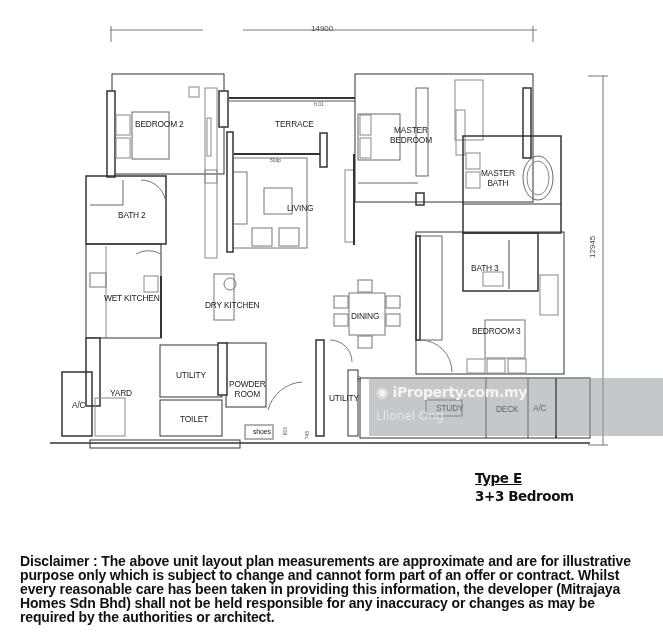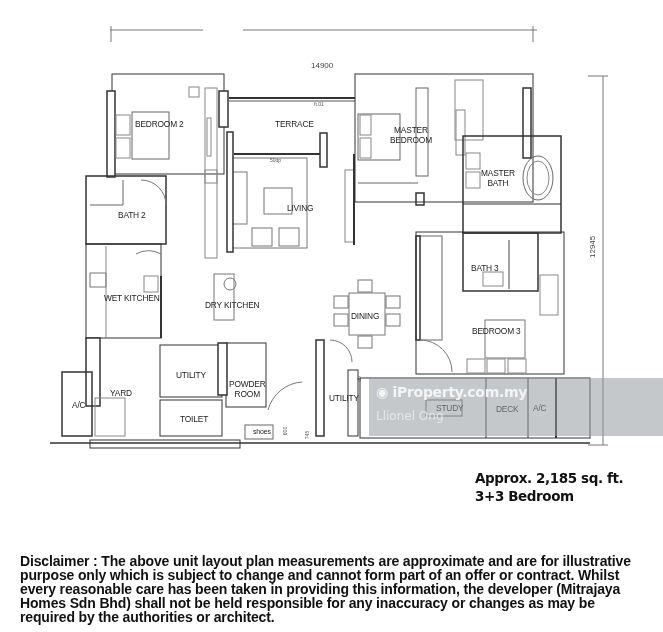--- a/index.html
+++ b/index.html
@@ -128,21 +128,21 @@
     <line x1="486" y1="378" x2="486" y2="438" stroke="#333"></line>
     <line x1="528" y1="378" x2="528" y2="438" stroke="#333"></line>
     <line x1="556" y1="378" x2="556" y2="438" stroke="#333" stroke-width="2"></line>
     <rect x="426" y="400" width="36" height="16" stroke="#666"></rect>
 
     <line x1="50" y1="443" x2="590" y2="443" stroke="#333" stroke-width="1.5"></line>
     <rect x="90" y="440" width="150" height="8" stroke="#333"></rect>
   </g>
 </svg>
 
-<div class="dim-text" style="left:311px;top:24px;margin-top:37px;">14900</div>
+<div class="dim-text" style="left:311px;top:24px;">14900</div>
 <div class="dim-text" style="left:588px;top:258px;transform:rotate(-90deg);transform-origin:left top;">12945</div>
 
 <div class="room-label" style="left:135px;top:119px;">BEDROOM 2</div>
 <div class="room-label" style="left:275px;top:119px;">TERRACE</div>
 <div class="room-label" style="left:390px;top:125px;">
     <div style="white-space:pre-line;">MASTER
 BEDROOM</div>
   </div>
 <div class="room-label" style="left:481px;top:168px;">
     <div style="white-space:pre-line;">MASTER
@@ -173,17 +173,17 @@
 <div class="small" style="left:303px;top:432px;transform:rotate(-90deg);">745</div>
 <div class="small" style="left:356px;top:376px;transform:rotate(-90deg);">db</div>
 <div class="small" style="left:314px;top:101px;">ft.01</div>
 <div class="small" style="left:270px;top:157px;">50dp</div>
 
 <div id="watermark"></div>
 <div id="wm-site"><span>◉</span> <span>iProperty.com.my</span></div>
 <div id="wm-agent">Llionel Ong</div>
 
 <div id="info">
-  <div>Approx. 2,185 sq. ft.</div>
+  <div class="type">Type E</div>
   <div>3+3 Bedroom</div>
 </div>
 
 <div id="disclaimer">Disclaimer : The above unit layout plan measurements are approximate and are for illustrative purpose only which is subject to change and cannot form part of an offer or contract. Whilst every reasonable care has been taken in providing this information, the developer (Mitrajaya Homes Sdn Bhd) shall not be held responsible for any inaccuracy or changes as may be required by the authorities or architect.</div>
 
 </body></html>

